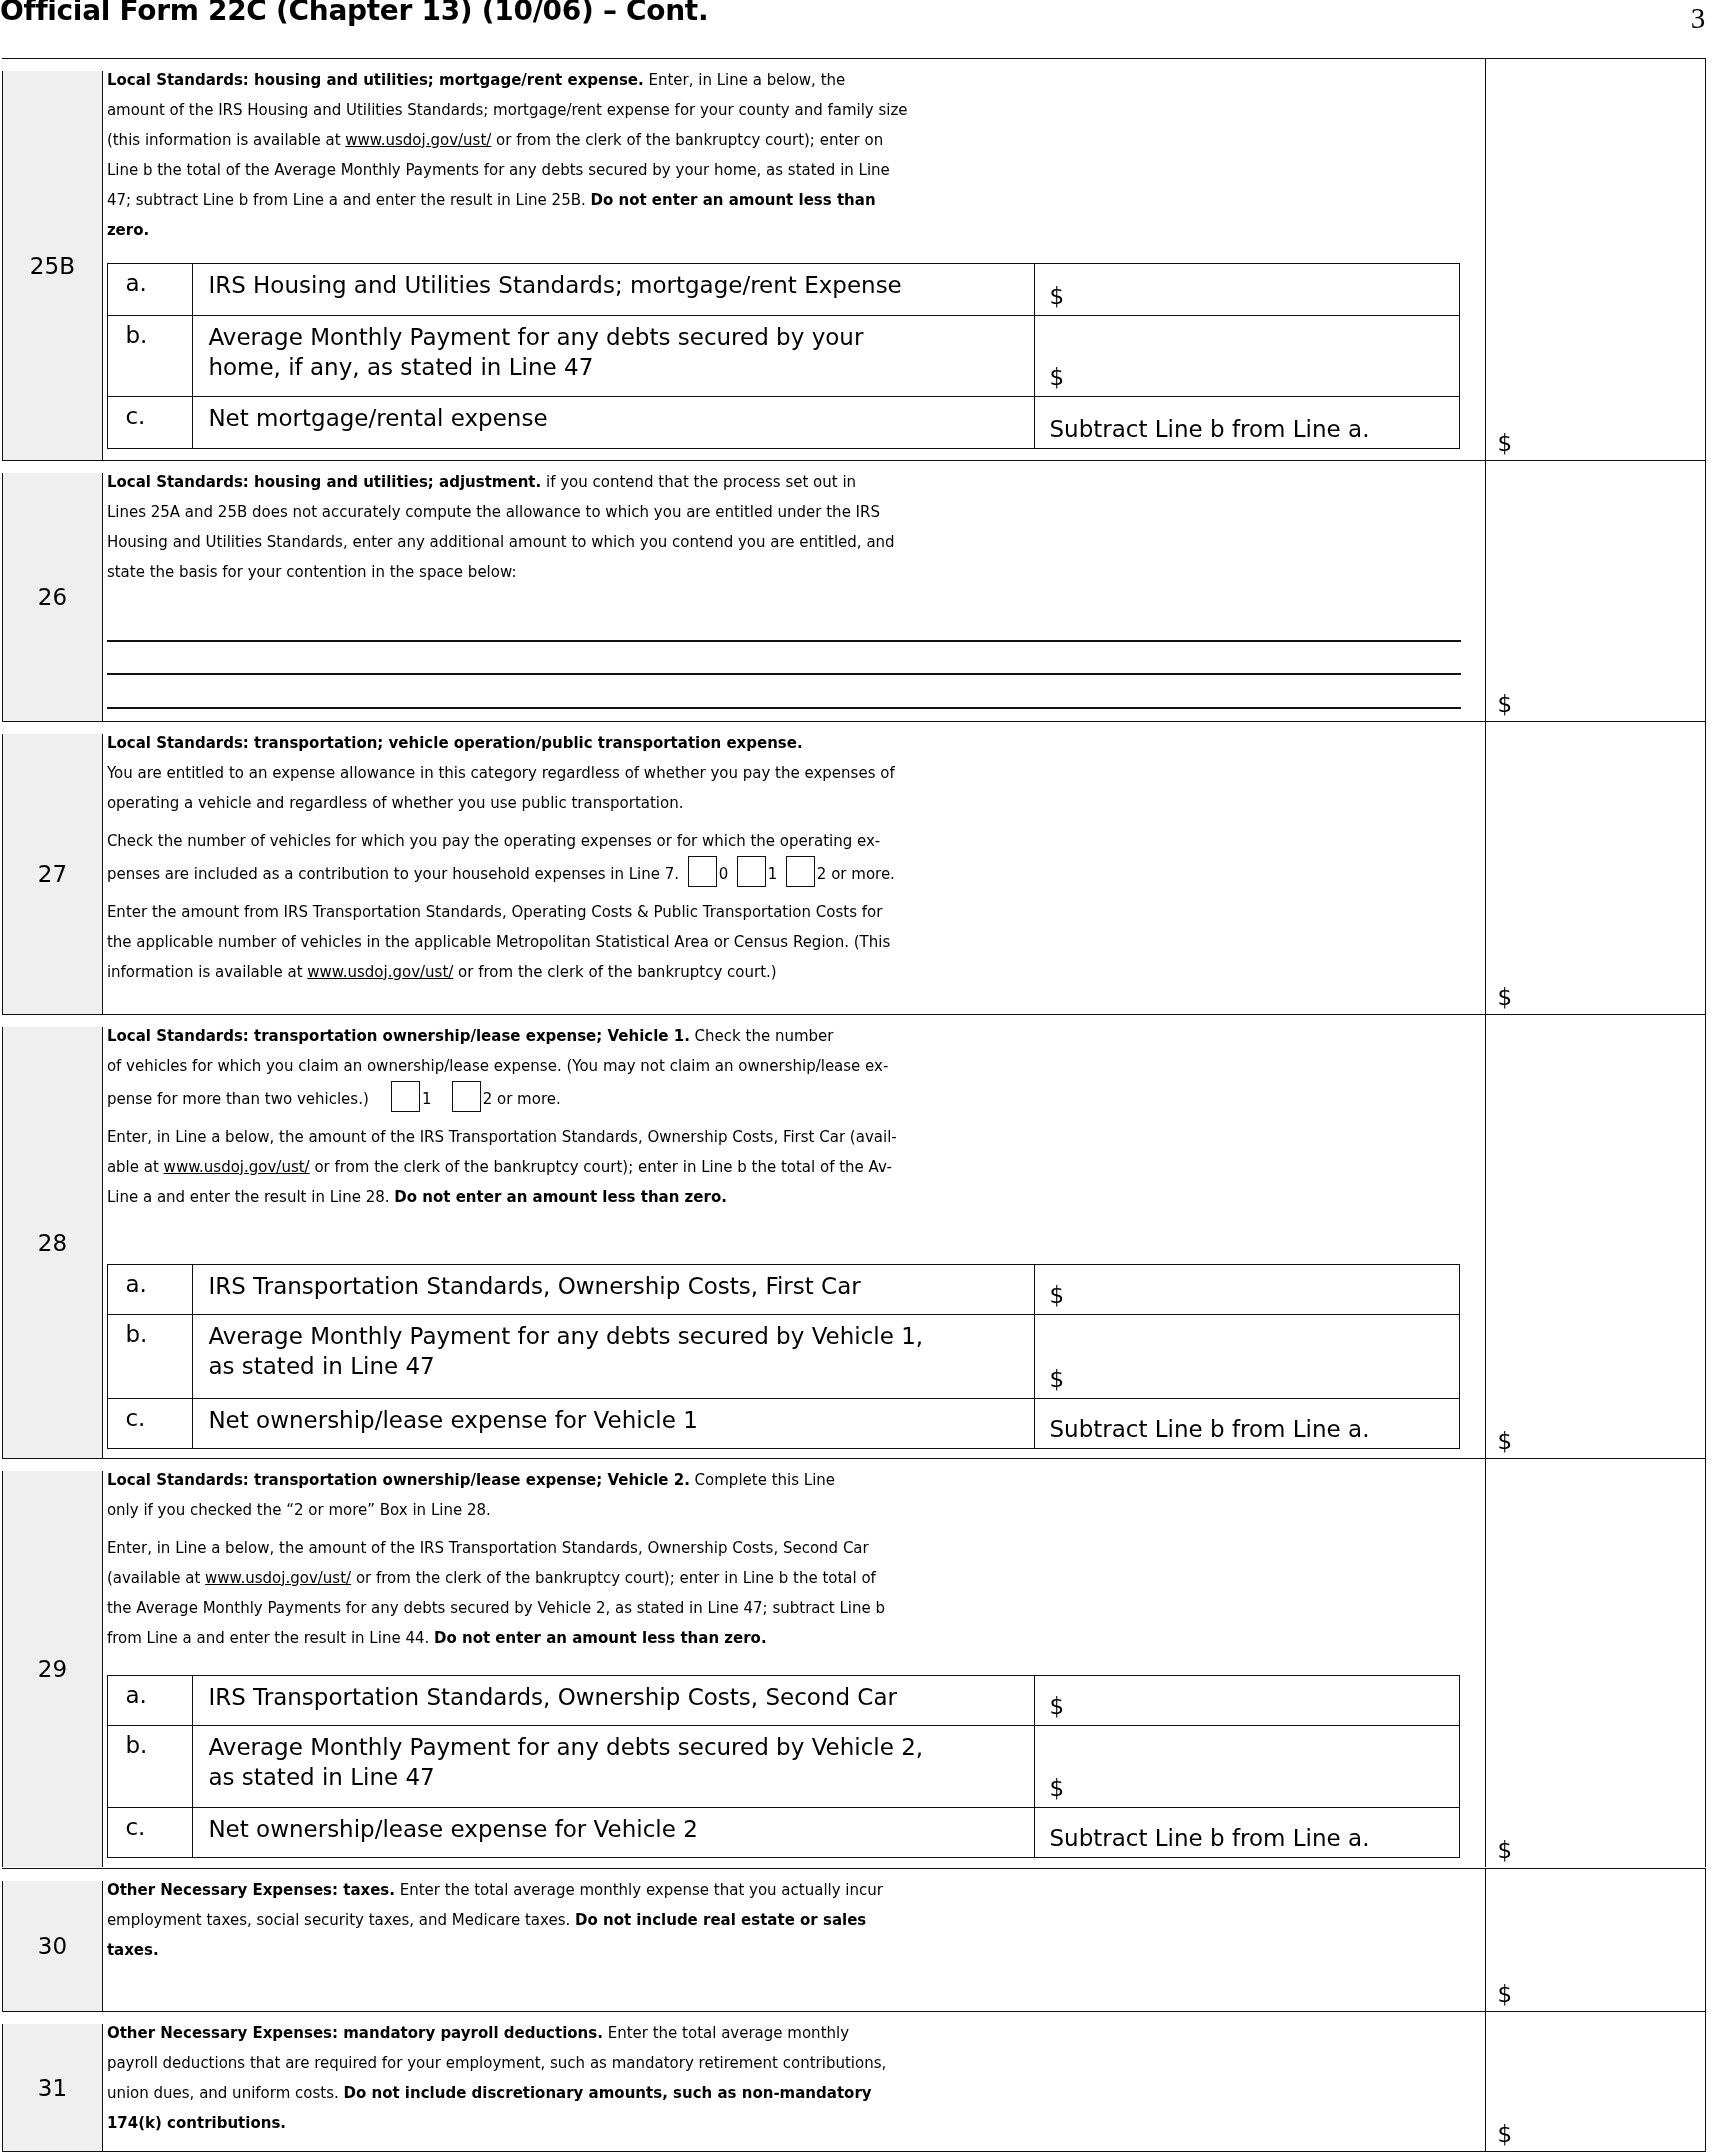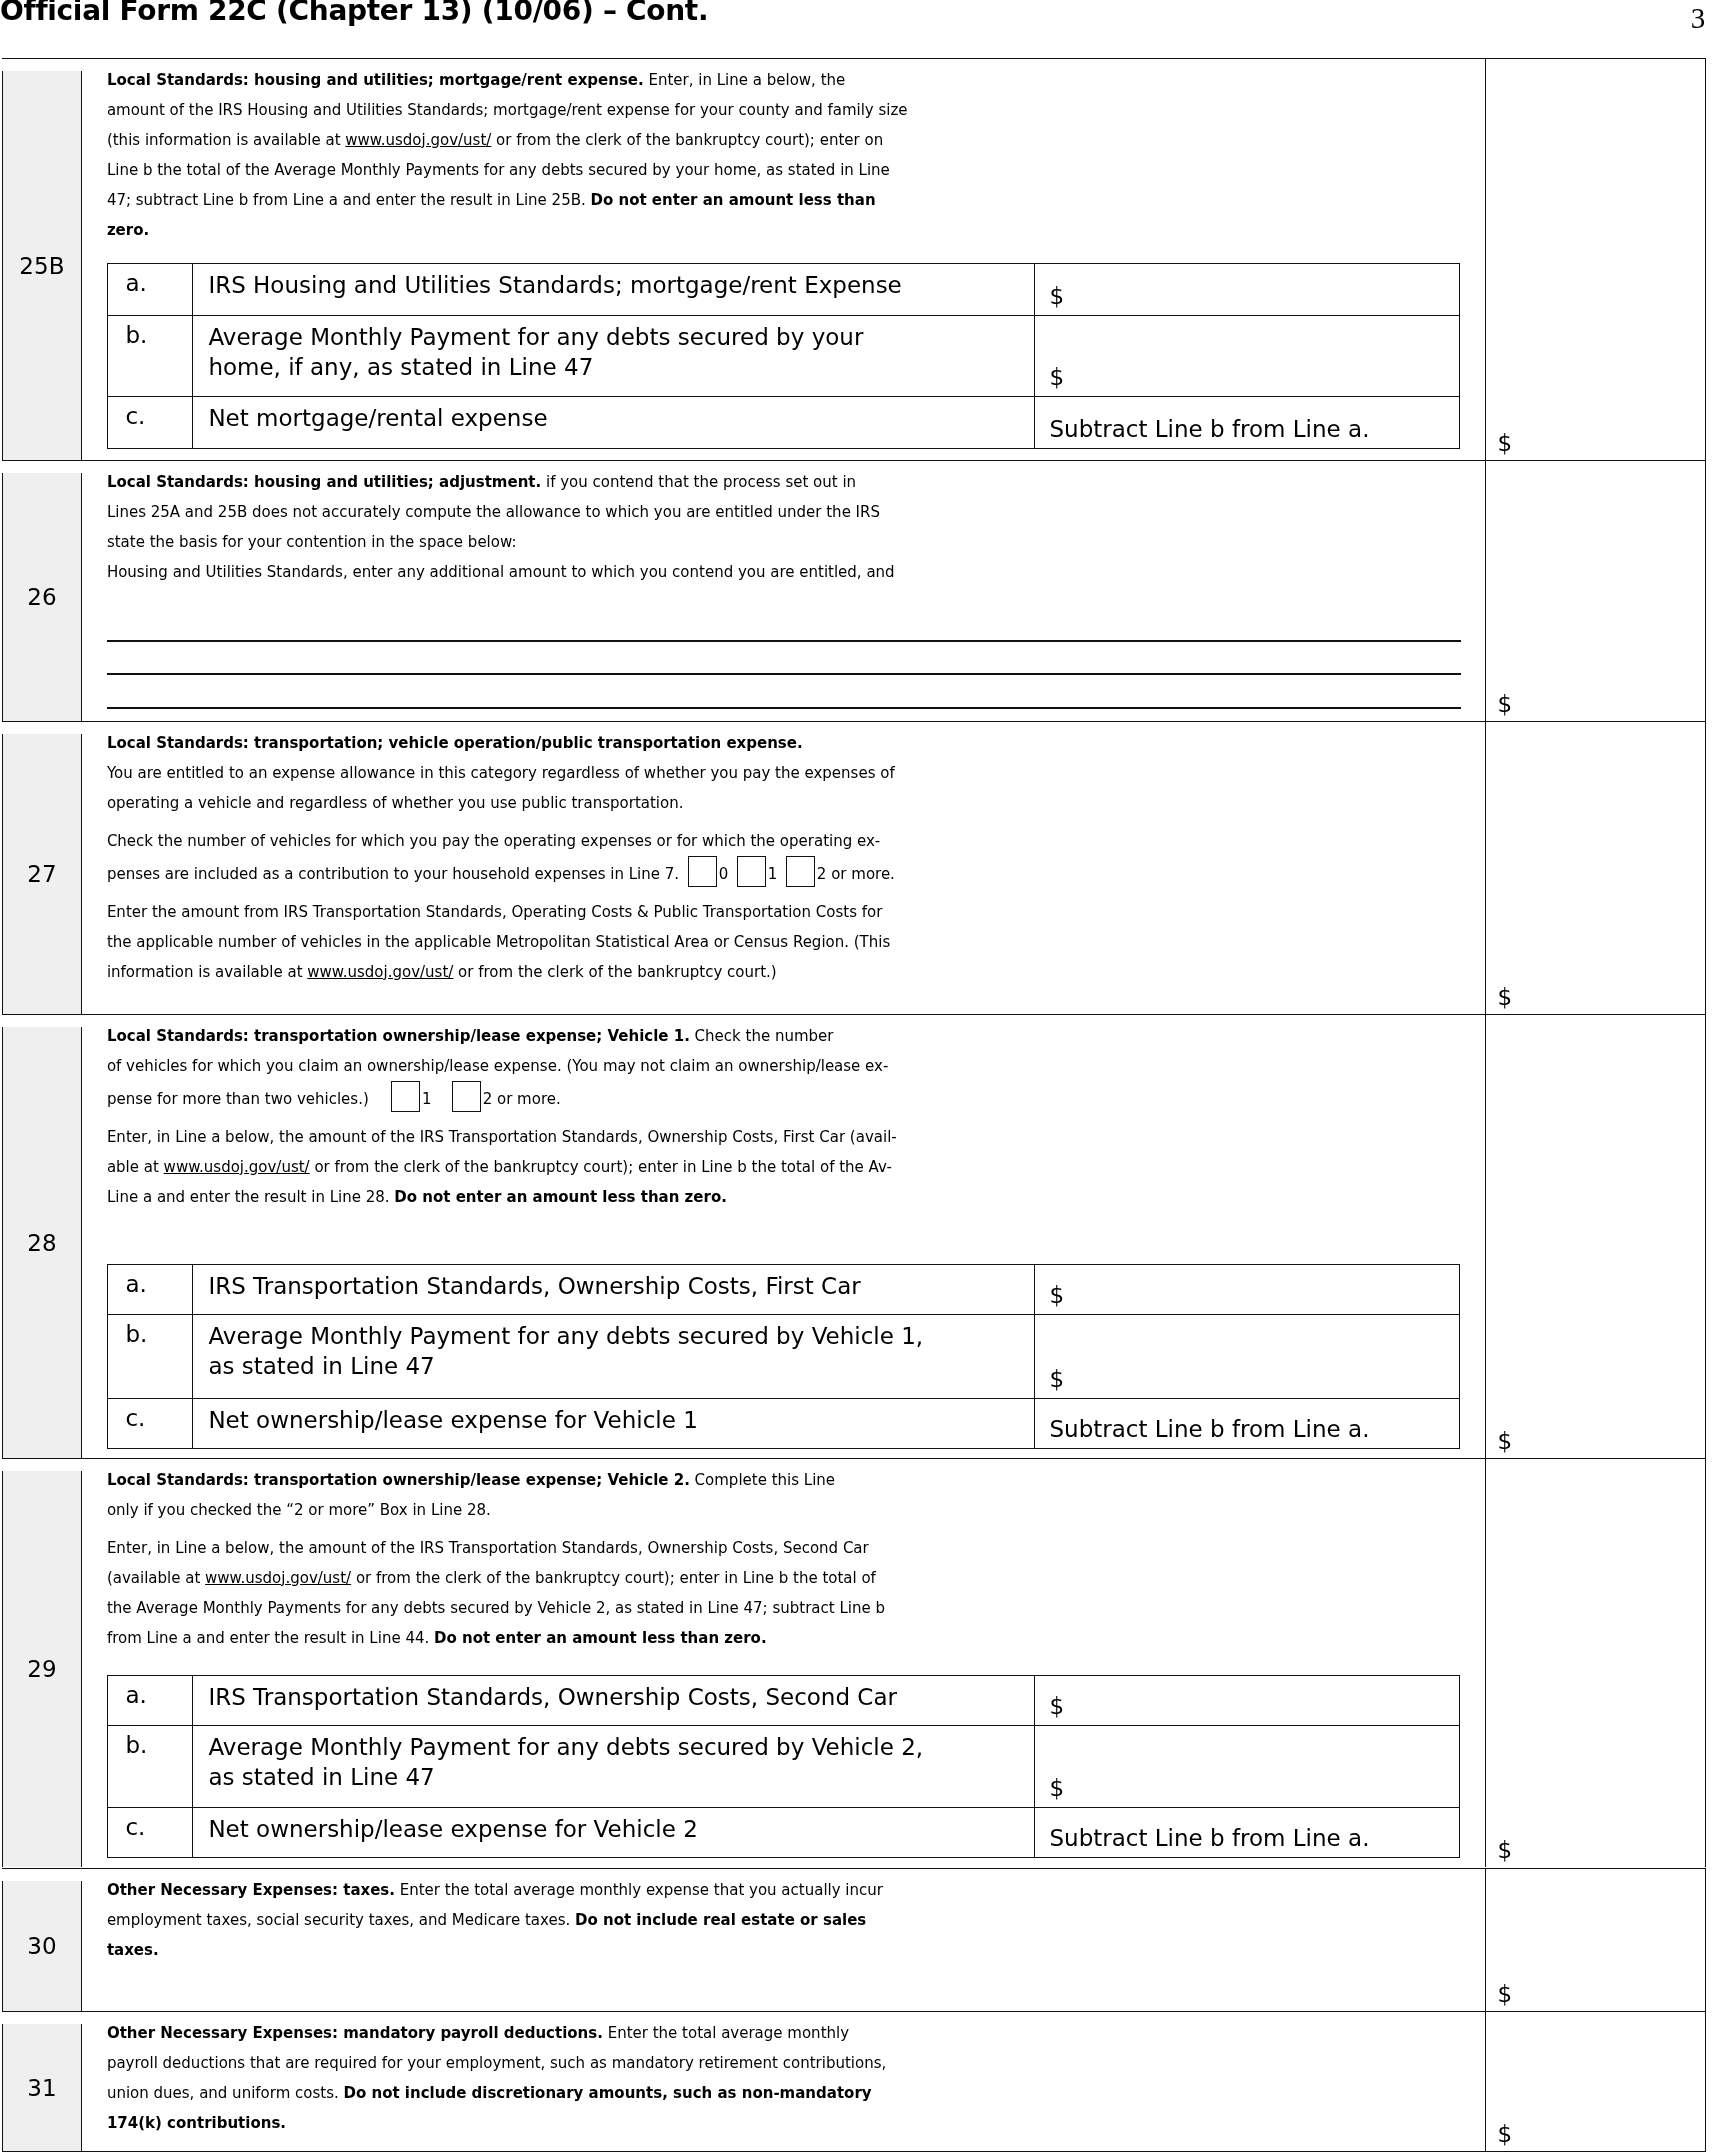--- a/index.html
+++ b/index.html
@@ -3,21 +3,21 @@
 <meta charset="utf-8">
 <style>
   html, body { margin: 0; padding: 0; background: #ffffff; }
   body { width: 1713px; height: 2153px; position: relative; overflow: hidden;
          font-family: "DejaVu Sans", sans-serif; color: #000; }
   .form-title { position: absolute; left: 0; top: -5.8px; font-weight: bold; font-size: 28px;
                 font-family: "DejaVu Sans", sans-serif; white-space: nowrap; letter-spacing: -0.3px; }
   .page-num { position: absolute; right: 7.8px; top: 1.9px; font-family: "Liberation Serif", serif; font-size: 29px; }
   .row { position: absolute; left: 1.9px; width: 1704px; border-top: 1.9px solid #111; box-sizing: border-box; }
   .row.last { border-bottom: 1.9px solid #111; }
-  .numcol { position: absolute; left: 0; top: 0; bottom: 0; width: 80px; background: #efefef;
+  .numcol { position: absolute; left: 0; top: 0; bottom: 0; width: 101px; background: #efefef;
             border-left: 1.9px solid #111; border-right: 1.9px solid #111; box-sizing: border-box;
             display: flex; align-items: center; justify-content: center; font-size: 23px; margin-top: 12px; }
   .amtcol { position: absolute; left: 1483px; top: 0; bottom: 0; width: 221px;
             border-left: 1.9px solid #111; border-right: 1.9px solid #111; box-sizing: border-box; }
   .amtcol .dollar { position: absolute; left: 11.6px; bottom: 3.9px; font-size: 23px; }
   .content { position: absolute; left: 105px; top: 5.8px; width: 1374px; font-size: 15px; line-height: 30px; }
   .line { white-space: nowrap; display: block; }
   .gap { height: 7.8px; }
   b { font-weight: bold; }
   .link { text-decoration: underline; }
@@ -80,22 +80,22 @@
   <div class="amtcol">
       <span class="dollar">$</span>
     </div>
 </div>
 
 <div class="row" style="top:460px;height:261px;">
   <div class="numcol">26</div>
   <div class="content">
       <span class="line"><b>Local Standards: housing and utilities; adjustment.</b><span> if you contend that the process set out in</span></span>
       <span class="line"><span>Lines 25A and 25B does not accurately compute the allowance to which you are entitled under the IRS</span></span>
+      <span class="line"><span>Housing and Utilities Standards, enter any additional amount to which you contend you are entitled, and</span></span>
       <span class="line"><span>state the basis for your contention in the space below:</span></span>
-      <span class="line"><span>Housing and Utilities Standards, enter any additional amount to which you contend you are entitled, and</span></span>
     </div>
   <div class="uline" style="top:179px;"></div>
   <div class="uline" style="top:212px;"></div>
   <div class="uline" style="top:246px;"></div>
   <div class="amtcol">
       <span class="dollar">$</span>
     </div>
 </div>
 
 <div class="row" style="top:721px;height:293px;">

